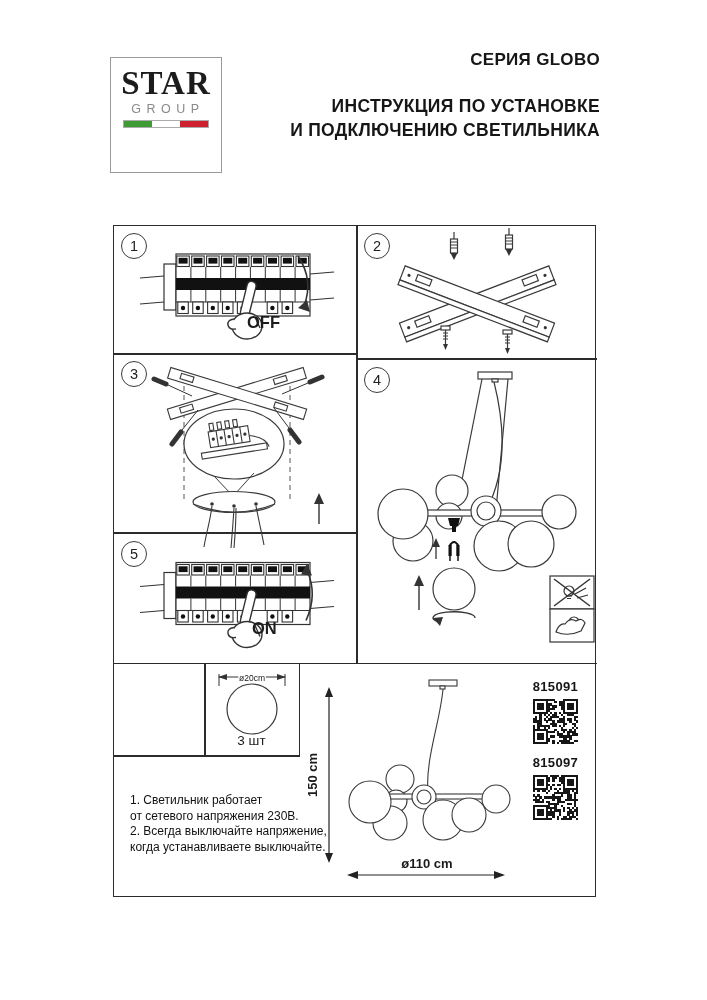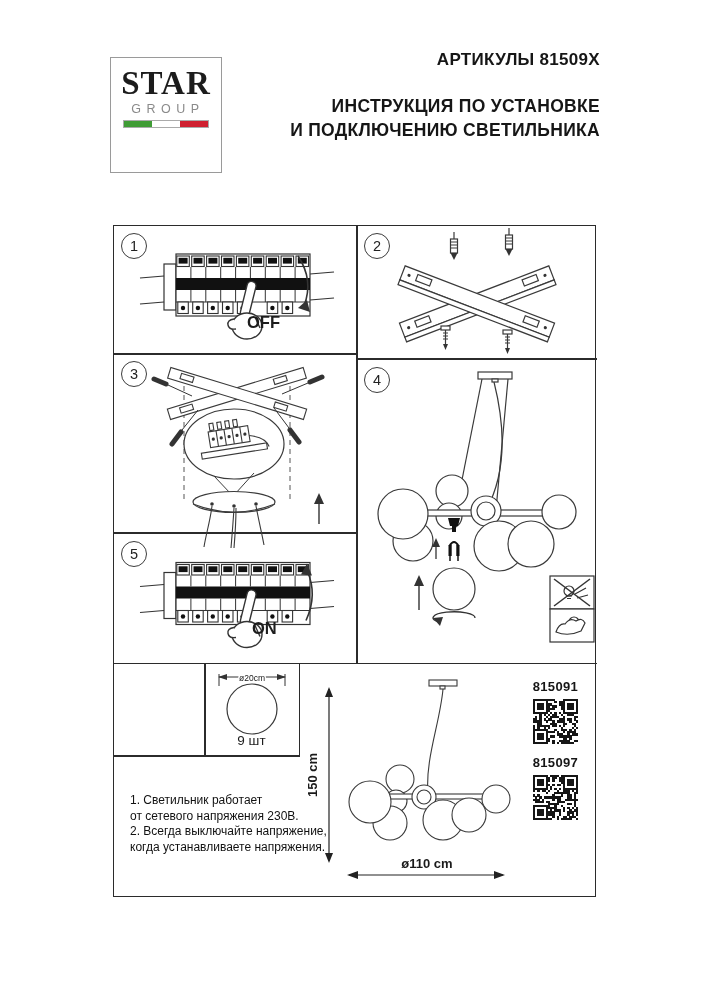--- a/index.html
+++ b/index.html
@@ -49,21 +49,21 @@
     <div class="l2">STAR</div>
     <div class="l3">GROUP</div>
     <div class="flag">
       <i style="background:#3f9c35"></i>
       <i style="background:#ffffff"></i>
       <i style="background:#cf2030"></i>
     </div>
   </div>
 
   <div class="titles">
-    <div class="t2">АРТИКУЛЫ 81509X</div>
+    <div class="t1">СЕРИЯ GLOBO</div>
     <div class="t3">ИНСТРУКЦИЯ ПО УСТАНОВКЕ</div>
     <div class="t4">И ПОДКЛЮЧЕНИЮ СВЕТИЛЬНИКА</div>
   </div>
 
   <div class="grid">
 
     <div class="ln" style="left:242px;top:0;width:1.5px;height:437px"></div>
     <div class="ln" style="left:0;top:127px;width:242px;height:1.5px"></div>
     <div class="ln" style="left:243px;top:132px;width:240px;height:1.5px"></div>
     <div class="ln" style="left:0;top:306px;width:242px;height:1.5px"></div>
@@ -337,28 +337,28 @@
       <div style="position:absolute;left:91px;top:0;width:93px;height:93px">
         <svg width="93" height="72" viewBox="0 0 93 72">
           <line x1="14" y1="14" x2="80" y2="14" stroke="#333" stroke-width="1"></line>
           <polygon points="22,11 13,14 22,17" fill="#333"></polygon>
             <polygon points="72,11 81,14 72,17" fill="#333"></polygon>
           <line x1="14" y1="11" x2="14" y2="23" stroke="#333" stroke-width="1"></line>
           <line x1="80" y1="11" x2="80" y2="23" stroke="#333" stroke-width="1"></line>
           <circle cx="47" cy="46" r="25" fill="#fff" stroke="#3a3a3a" stroke-width="1.2"></circle>
           <text x="47" y="17.5" text-anchor="middle" font-size="8.5" style="paint-order:stroke;stroke:#fff;stroke-width:3px">ø20cm</text>
         </svg>
-        <div class="partbox-label" style="top:70px">9 шт</div>
+        <div class="partbox-label" style="top:70px">3 шт</div>
       </div>
 
       <div class="notes">
         <div>1. Светильник работает</div>
         <div>от сетевого напряжения 230В.</div>
         <div>2. Всегда выключайте напряжение,</div>
-        <div>когда устанавливаете напряжения.</div>
+        <div>когда устанавливаете выключайте.</div>
       </div>
 
       <svg style="position:absolute;left:183px;top:0" width="232" height="235" viewBox="0 0 232 235">
         <g>
           <line x1="32" y1="26" x2="32" y2="198" stroke="#222" stroke-width="1.2"></line>
           <polygon points="28,34 32,24 36,34" fill="#222"></polygon>
           <polygon points="28,190 32,200 36,190" fill="#222"></polygon>
           <text transform="rotate(-90 20 112)" x="20" y="112" text-anchor="middle" font-size="13" font-weight="bold">150 cm</text>
         </g>
         <g stroke="#3a3a3a" stroke-width="1.1" fill="#fff">

